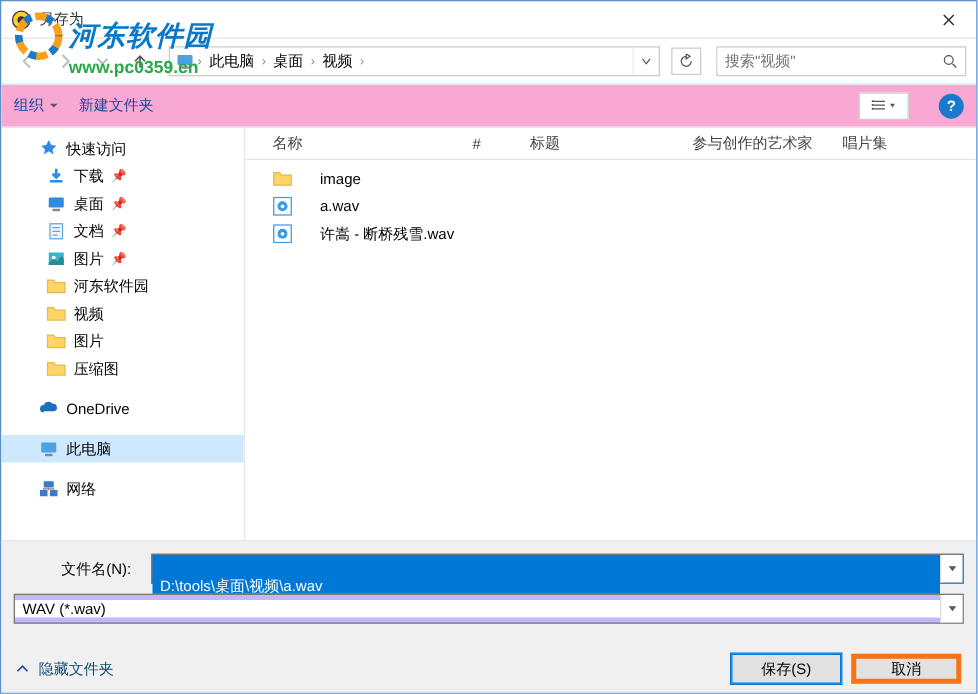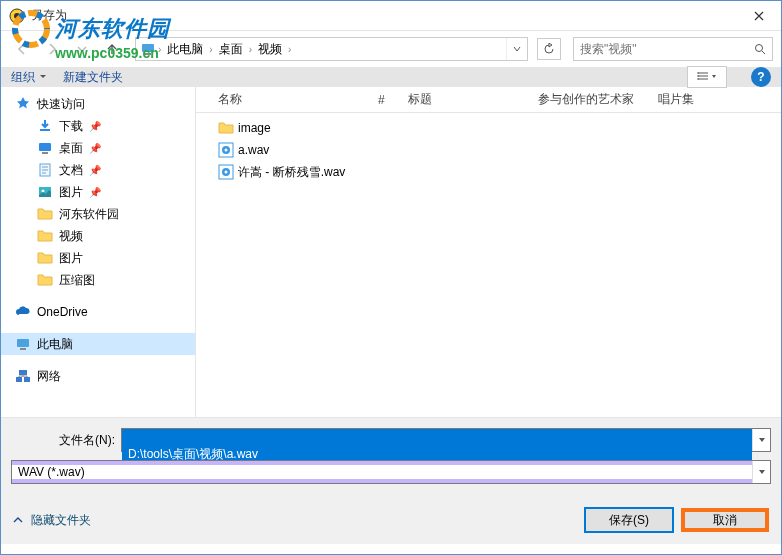--- a/index.html
+++ b/index.html
@@ -23,50 +23,50 @@
 .breadcrumb .bc-icon { width:16px; height:16px; margin-left:4px;}
 .breadcrumb .crumb { padding: 0 4px; height: 100%; display: flex; align-items: center; cursor: pointer; }
 .breadcrumb .sep { color: #888; padding: 0 2px; font-size:10px;}
 .breadcrumb .tail { flex:1; }
 .breadcrumb .dd { padding: 0 6px; color:#555; border-left:1px solid #eee; height:100%; display:flex; align-items:center;}
 .refresh { width:24px; height:22px; border:1px solid #ccc; margin-left:-1px; display:flex; align-items:center; justify-content:center;}
 .searchbox { width: 200px; height: 24px; border: 1px solid #ccc; display: flex; align-items: center; margin-left: 8px; }
 .searchbox input { border: none; flex: 1; padding: 0 6px; font-size: 12px; outline: none; color:#888;}
 .searchbox .sicon { width: 24px; display:flex; align-items:center; justify-content:center; color:#555;}
 
-.toolbar { height: 20px; border-top: 1px solid #e5e5e5; border-bottom: 1px solid #e5e5e5; background: #e5e5e5; display: flex; align-items: center; padding: 0 10px; gap: 16px; }
+.toolbar { height: 35px; border-top: 1px solid #e5e5e5; border-bottom: 1px solid #e5e5e5; background: #f9a8d4; display: flex; align-items: center; padding: 0 10px; gap: 16px; }
 .toolbar .tbtn { color: #16499a; cursor: pointer; display:flex; align-items:center; gap:4px;}
 .toolbar .spacer { flex: 1; }
 .toolbar .viewbtn { width:40px; height:22px; border:1px solid #ccc; background:#fff; display:flex; align-items:center; justify-content:center; gap:2px; font-size:10px;}
 .toolbar .help { width:20px; height:20px; border-radius:50%; background:#1979ca; color:#fff; display:flex; align-items:center; justify-content:center; font-weight:bold; margin-left:8px;}
 
 .main { display: flex; height: 330px; }
 .sidebar { width: 195px; border-right: 1px solid #e5e5e5; overflow-y: auto; padding: 6px 0; }
-.tree-item { display: flex; align-items: center; height: 22px; padding-left: 14px; cursor: pointer; gap: 6px; }
+.tree-item { display: flex; align-items: center; height: 22px; padding-left: 30px; cursor: pointer; gap: 6px; }
 .tree-item.selected { background: #cde8ff; }
 .tree-item.child { padding-left: 36px; }
 .tree-item .pin { width:10px; color:#888; font-size:10px;}
 .tree-item .ticon { width:16px; height:16px; display:flex; align-items:center; justify-content:center;}
 .tree-spacer { height: 10px; }
 
 .filearea { flex: 1; overflow: auto; }
 .filehead { display: flex; height: 26px; border-bottom: 1px solid #e5e5e5; color: #444; padding-left:14px;}
 .filehead .col { padding: 0 8px; border-right:1px solid transparent; height:100%; display:flex; align-items:center;}
 .col.name { width: 160px; }
 .col.num { width: 30px; }
-.col.title { width: 130px; }
+.col.title { width: 130px; margin-left: 16px; }
 .col.artist { width: 120px; }
 .col.album { width: 80px; }
 .filelist { padding-top: 4px; }
-.file-row { display: flex; align-items: center; height: 22px; padding-left: 22px; gap: 4px; cursor: pointer; }
+.file-row { display: flex; align-items: center; height: 22px; padding-left: 22px; gap: 22px; cursor: pointer; }
 .file-row .ficon { width:16px; height:16px; }
 
 .bottom { border-top: 1px solid #e5e5e5; padding: 10px 10px 6px 10px; background:#f0f0f0;}
 .form-row { display: flex; align-items: center; margin-bottom: 8px; }
-.form-row label { width: 110px; text-align: right; padding-right: 6px; }
+.form-row label { width: 110px; text-align: right; padding-right: 16px; }
 .form-row .combo { flex: 1; height: 24px; border: 1px solid #7a7a7a; background: #c4b5fd; display: flex; align-items: center; }
 .form-row .combo input { border:none; flex:1; padding:0 6px; font-size:12px; outline:none;}
 .form-row .combo.sel { background:#0078d7; }
 .form-row .combo.sel input { background:#0078d7; color:#fff;margin-top:28px; }
 .form-row .combo .arrow { width:18px; text-align:center; color:#555; border-left:1px solid #ddd; height:100%; display:flex; align-items:center; justify-content:center; background:#fff;}
 
 .footer { display: flex; align-items: center; padding: 10px 12px 12px 12px; background:#f0f0f0;}
 .footer .hide { display:flex; align-items:center; gap:8px; color:#0c4a6e; cursor:pointer;text-align:right;}
 .footer .spacer { flex:1;}
 .footer button { width: 88px; height: 24px; margin-left: 8px; border: 4px solid #f97316; background: #e1e1e1; cursor: pointer; font-size:12px;}

